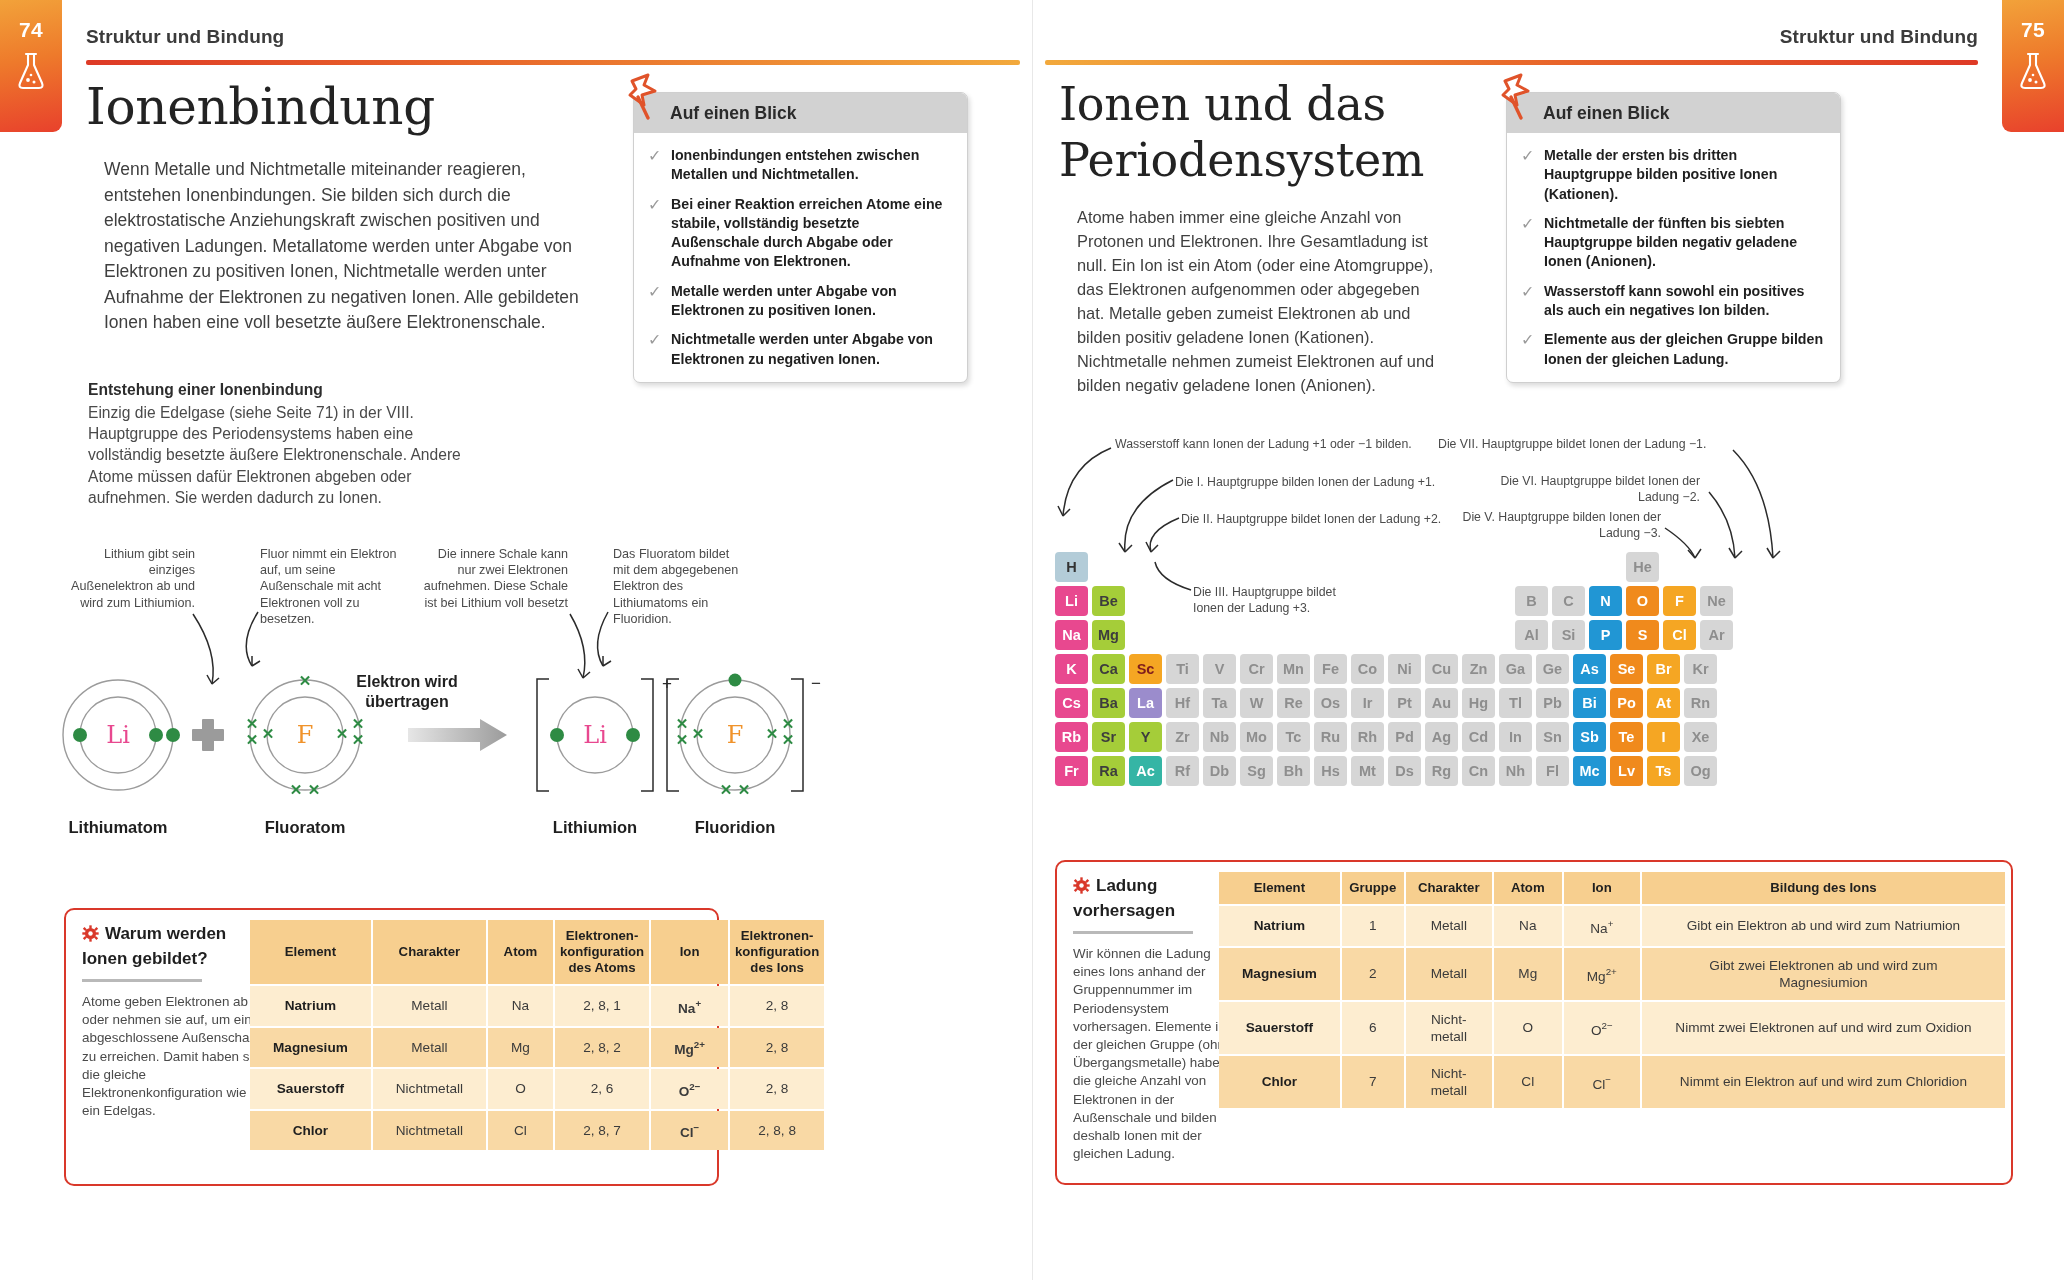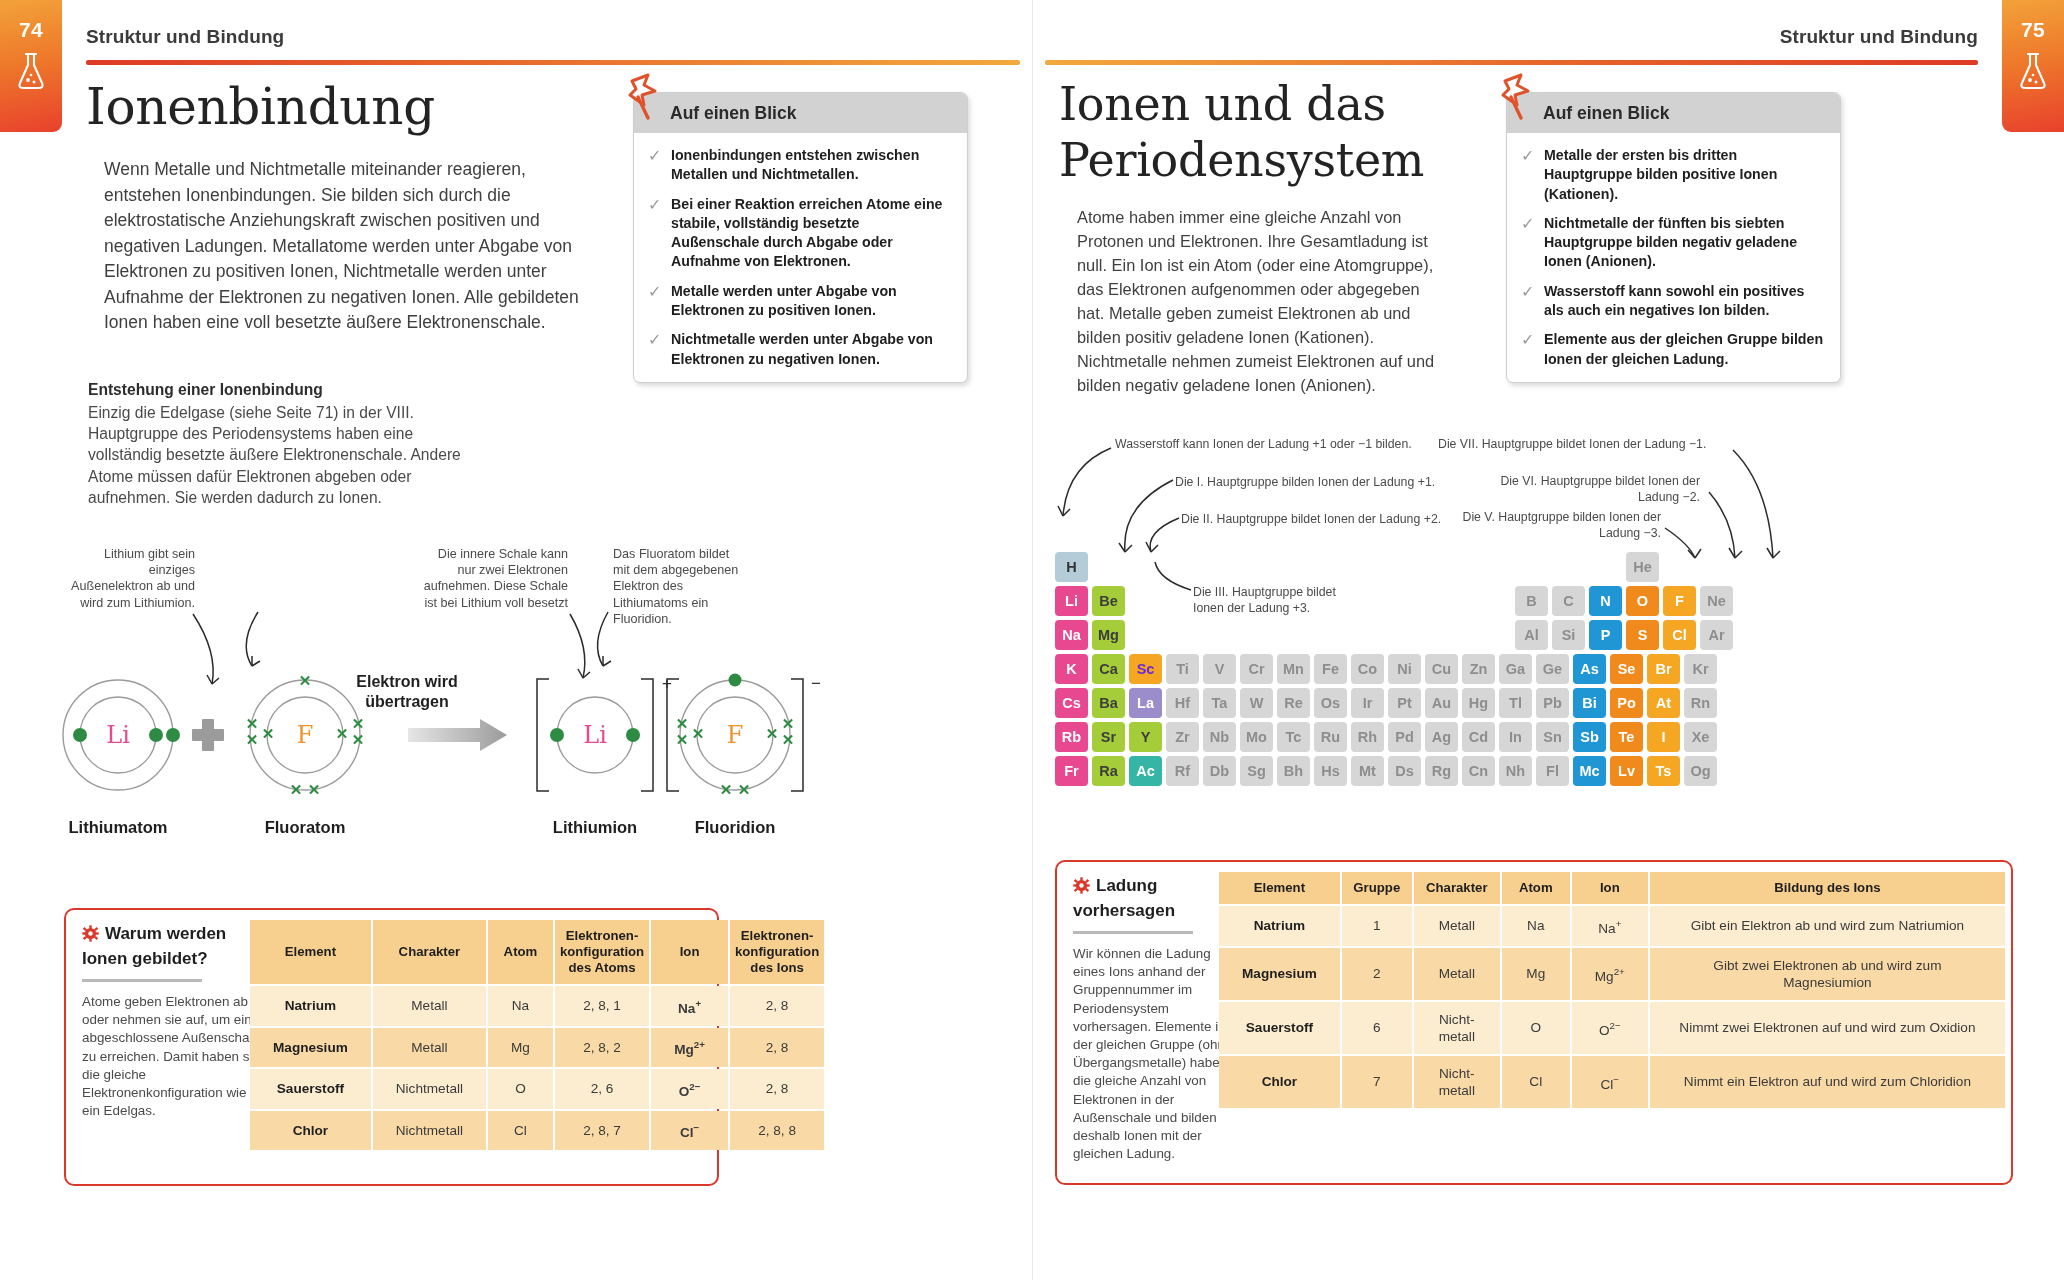--- a/index.html
+++ b/index.html
@@ -102,21 +102,21 @@
     width: 33px; height: 30px; border-radius: 4px;
     display: flex; align-items: center; justify-content: center;
     font-size: 14.5px; font-weight: bold; color: #3d3d3d;
   }
   .cell.gap { background: transparent; }
   .c-grey { background: #d6d6d6; color: #8e8e8e; }
   .c-blue { background: #b3ccd8; color: #333; }
   .c-pink { background: #e8488f; color: #fff; }
   .c-green{ background: #a5cd39; color: #3d3d3d; }
   .c-teal { background: #35b5a5; color: #fff; }
-  .c-orange{ background: #f5a623; color: #6d28d9; }
+  .c-orange{ background: #f5a623; color: #7f1d1d; }
   .c-purple{ background: #9b8ccc; color: #fff; }
   .c-cyan { background: #2196d4; color: #fff; }
   .c-dorange{ background: #f08a1c; color: #fff; }
   .c-lorange{ background: #f5a623; color: #fff; }
 
   .pt-note { position: absolute; font-size: 12.3px; line-height: 15.6px; color: #4b4b4b; }
   .pt-note.r { text-align: right; }
   svg.anno { position: absolute; overflow: visible; pointer-events: none; }
 </style>
 </head>
@@ -175,20 +175,21 @@
           <span class="txt">Metalle werden unter Abgabe von Elektronen zu positiven Ionen.</span>
         </div>
         <div class="blick-item">
           <span class="tick">✓</span>
           <span class="txt">Nichtmetalle werden unter Abgabe von Elektronen zu negativen Ionen.</span>
         </div>
       </div>
     </div>
 
     <div class="callout ca-right" style="left:70px; top:546px; width:125px;">Lithium gibt sein einziges Außenelektron ab und wird zum Lithiumion.</div>
+    <div class="callout" style="left:260px; top:546px; width:142px;">Fluor nimmt ein Elektron auf, um seine Außenschale mit acht Elektronen voll zu besetzen.</div>
     <div class="callout ca-right" style="left:422px; top:546px; width:146px;">Die innere Schale kann nur zwei Elektronen aufnehmen. Diese Schale ist bei Lithium voll besetzt</div>
     <div class="callout" style="left:613px; top:546px; width:136px;">Das Fluoratom bildet mit dem abgegebenen Elektron des Lithiumatoms ein Fluoridion.</div>
 
     <svg class="anno" style="left:0; top:600px; width:1032px; height:130px;">
       <path d="M193 14 Q218 52 212 84" fill="none" stroke="#2b2b2b" stroke-width="1.5"></path>
       <path d="M212 84 l-5 -9 M212 84 l7 -6" fill="none" stroke="#2b2b2b" stroke-width="1.5"></path>
       <path d="M258 12 Q238 44 252 66" fill="none" stroke="#2b2b2b" stroke-width="1.5"></path>
       <path d="M252 66 l0 -10 M252 66 l8 -5" fill="none" stroke="#2b2b2b" stroke-width="1.5"></path>
       <path d="M570 14 Q590 48 583 78" fill="none" stroke="#2b2b2b" stroke-width="1.5"></path>
       <path d="M583 78 l-5 -9 M583 78 l7 -6" fill="none" stroke="#2b2b2b" stroke-width="1.5"></path>
@@ -547,21 +548,21 @@
           </span><span>Ladung vorhersagen</span>
         </div>
         <div class="rb-divider"></div>
         <div class="rb-text">Wir können die Ladung eines Ions anhand der Gruppennummer im Periodensystem vorhersagen. Elemente in der gleichen Gruppe (ohne Übergangsmetalle) haben die gleiche Anzahl von Elektronen in der Außenschale und bilden deshalb Ionen mit der gleichen Ladung.</div>
       </div>
 
       <table class="data" style="position:absolute; left:160px; top:8px; width:790px;">
         <thead>
           <tr>
             <th style="width:112px;">Element</th>
-            <th style="width:70px;">Gruppe</th>
+            <th style="width:62px;">Gruppe</th>
             <th style="width:86px;">Charakter</th>
             <th style="width:68px;">Atom</th>
             <th style="width:68px;">Ion</th>
             <th>Bildung des Ions</th>
           </tr>
         </thead>
         <tbody>
           <tr class="odd">
             <td class="elname">Natrium</td>
             <td>1</td>

